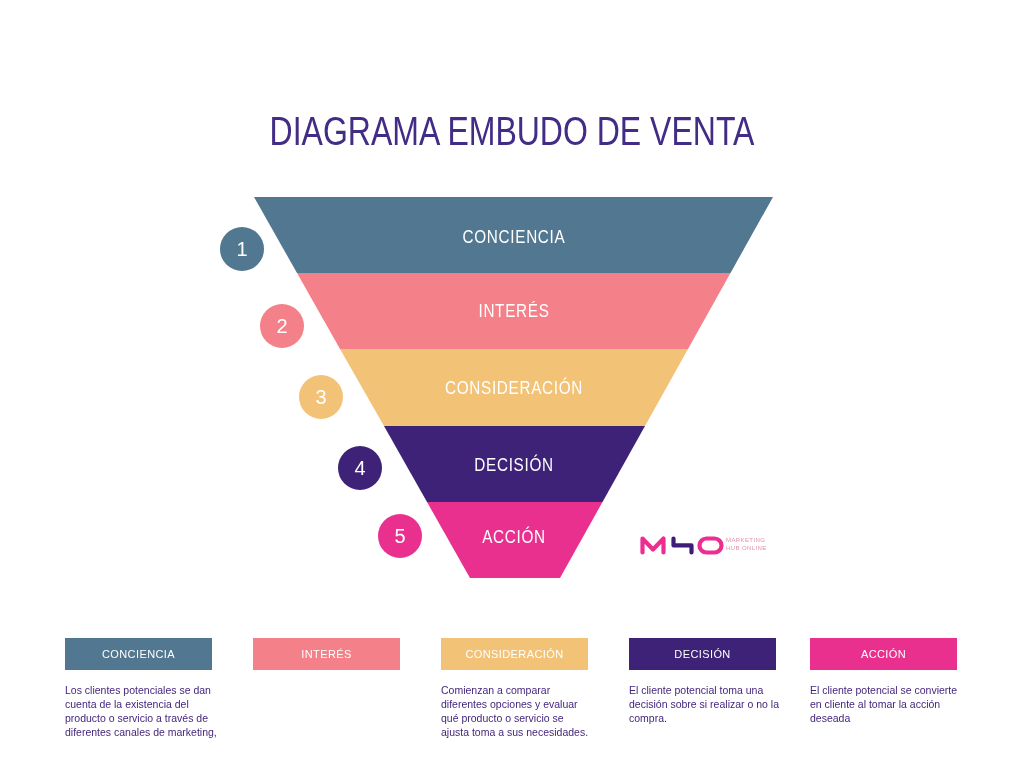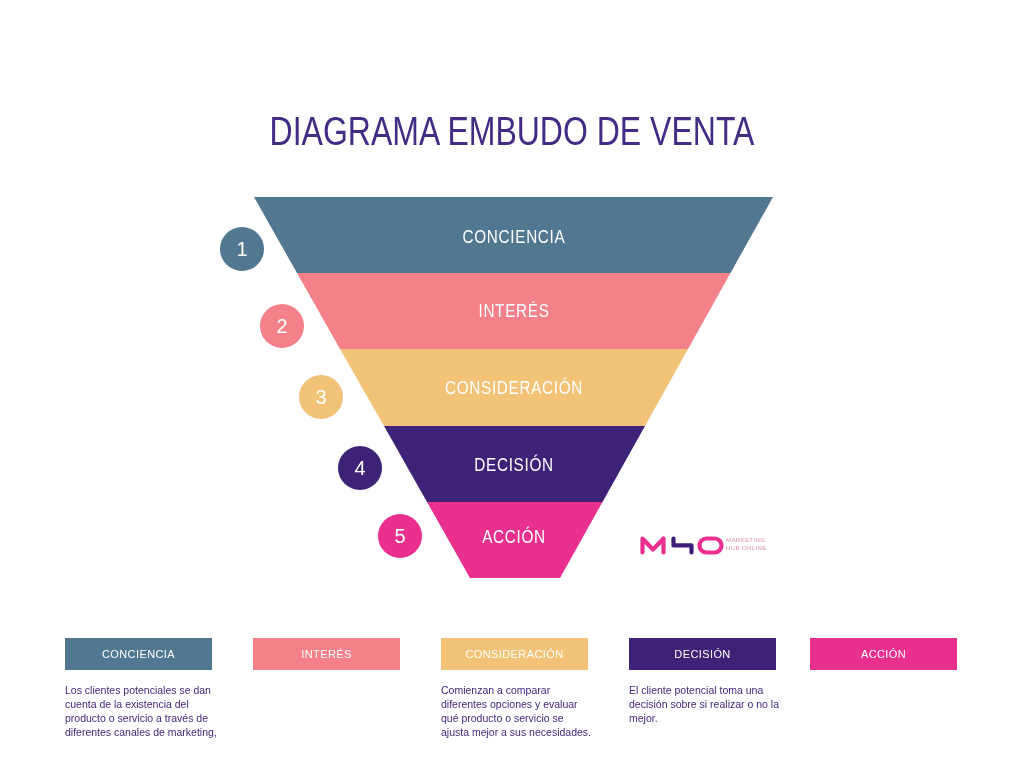--- a/index.html
+++ b/index.html
@@ -122,31 +122,34 @@
     </div>
   </div>
 
   <div class="legend-item" style="left:441px;">
     <div class="legend-header" style="background: rgb(242, 194, 118);">
       <span>CONSIDERACIÓN</span>
     </div>
     <div class="stage-desc" style="color: rgb(68, 38, 124);">Comienzan a comparar
 diferentes opciones y evaluar
 qué producto o servicio se
-ajusta mejor a sus necesidades.</div>
+ajusta toma a sus necesidades.</div>
   </div>
 
   <div class="legend-item" style="left:629px;">
     <div class="legend-header" style="background: rgb(61, 34, 119);">
       <span>DECISIÓN</span>
     </div>
     <div class="stage-desc" style="color: rgb(68, 38, 124);">El cliente potencial toma una
 decisión sobre si realizar o no la
-mejor.</div>
+compra.</div>
   </div>
 
   <div class="legend-item" style="left:810px;">
     <div class="legend-header" style="background: rgb(233, 48, 143);">
       <span>ACCIÓN</span>
     </div>
+    <div class="stage-desc" style="color: rgb(68, 38, 124);">El cliente potencial se convierte
+en cliente al tomar la acción
+deseada</div>
   </div>
 
 </div>
 
 </body></html>

